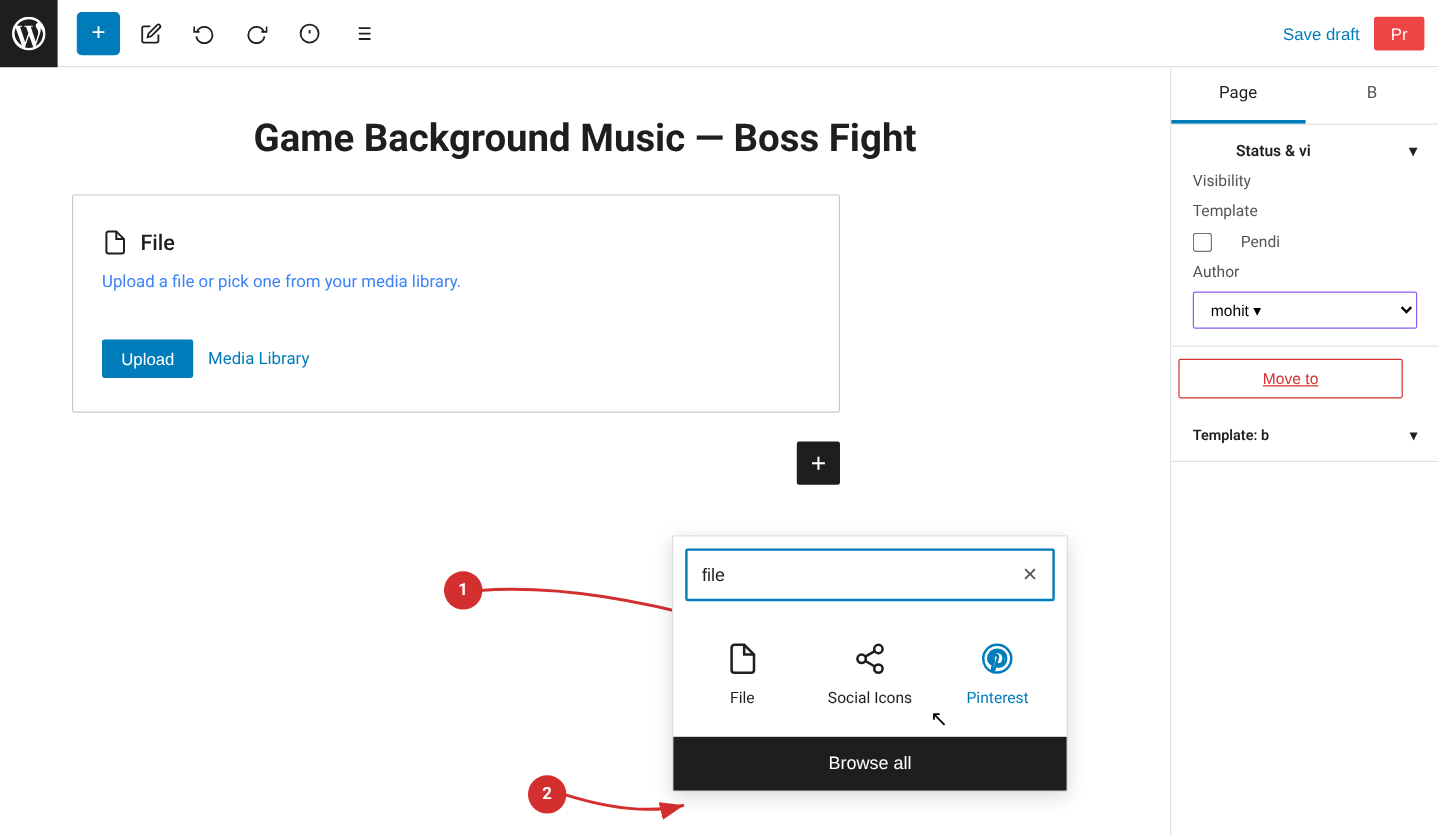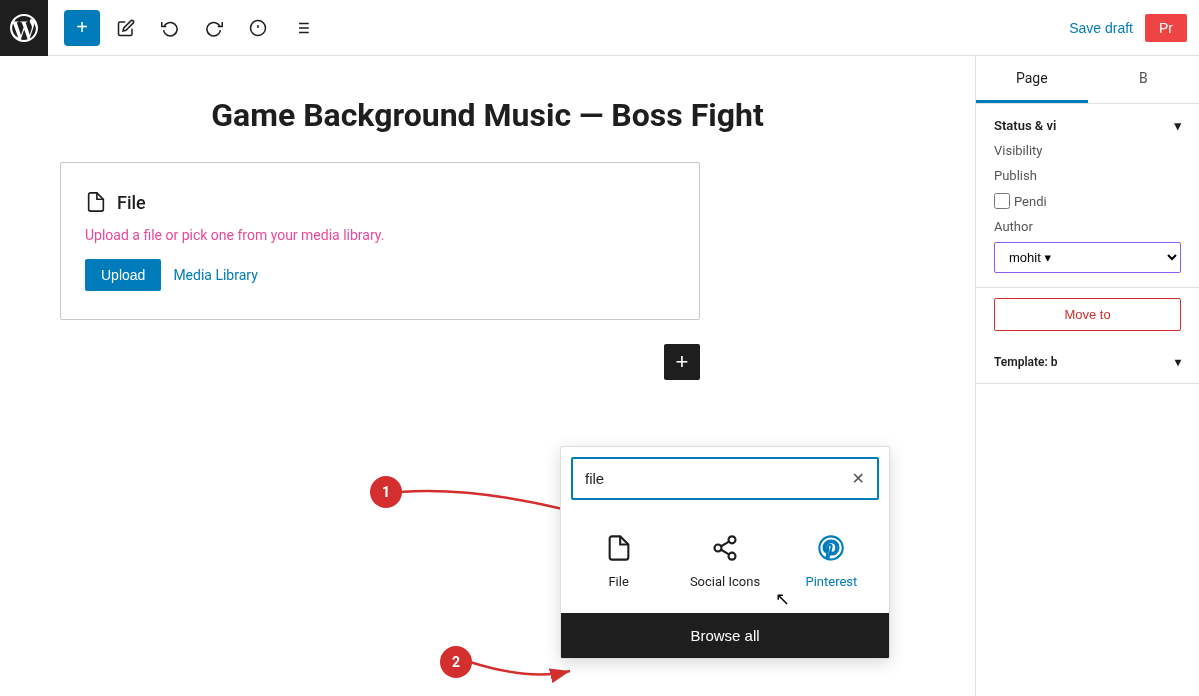--- a/index.html
+++ b/index.html
@@ -104,24 +104,23 @@
       gap: 10px;
       margin-bottom: 14px;
     }
     .file-block-title {
       font-size: 18px;
       font-weight: 500;
       color: #1e1e1e;
     }
     .file-block-desc {
       font-size: 14px;
-      color: #ec4899;
-      margin-bottom: 16px;
-    }
-    .file-block-actions { display: flex; align-items: center; gap: 12px; }
+      color: #3b82f6;
+    }
+    .file-block-actions { display: flex; align-items: center; gap: 12px; margin-top: 40px; }
     .upload-btn {
       background: #007cba;
       color: #fff;
       border: none;
       border-radius: 2px;
       padding: 8px 16px;
       font-size: 14px;
       cursor: pointer;
     }
     .media-lib-link {
@@ -289,56 +288,58 @@
       border-bottom: 1px solid #e0e0e0;
     }
     .sidebar-section-title {
       font-size: 13px;
       font-weight: 600;
       color: #1e1e1e;
       cursor: pointer;
       display: flex;
       justify-content: space-between;
       align-items: center;
+      margin-left: 36px;
     }
     .sidebar-row {
       display: flex;
       align-items: flex-end;
       justify-content: space-between;
       margin-top: 10px;
     }
     .sidebar-label { font-size: 13px; color: #555; }
     .checkbox-row {
       display: flex;
       align-items: center;
-      gap: 4px;
+      gap: 24px;
       margin-top: 10px;
     }
     .checkbox-row input { width: 16px; height: 16px; }
     .author-select {
       width: 100%;
       margin-top: 8px;
       padding: 6px 10px;
       border: 1px solid #8b5cf6;
       border-radius: 2px;
       font-size: 13px;
       background: #fff;
     }
     .move-to-trash-btn {
       width: calc(100% - 36px);
-      margin: 0 18px;
+      margin: 0 6px;
       padding: 8px;
       background: transparent;
       border: 1px solid #d32f2f;
       color: #d32f2f;
       font-size: 13px;
       cursor: pointer;
       border-radius: 2px;
       margin-top: 10px;
       margin-bottom: 10px;
+      text-decoration: underline;
     }
     .template-section {
       padding: 14px 18px;
       border-bottom: 1px solid #e0e0e0;
     }
     .template-label {
       font-size: 12px;
       font-weight: 600;
       color: #1e1e1e;
       display: flex;
@@ -521,21 +522,21 @@
     <div class="sidebar-content">
       <div class="sidebar-section">
         <div class="sidebar-section-title">
           <span>Status &amp; vi</span>
           <span>▾</span>
         </div>
         <div class="sidebar-row">
           <span class="sidebar-label">Visibility</span>
         </div>
         <div class="sidebar-row">
-          <span class="sidebar-label">Publish</span>
+          <span class="sidebar-label">Template</span>
         </div>
         <div class="checkbox-row">
           <input type="checkbox" style="">
           <span class="sidebar-label">Pendi</span>
         </div>
         <div class="sidebar-row">
           <span class="sidebar-label">Author</span>
         </div>
         <select class="author-select"><option>mohit ▾</option></select>
       </div>

